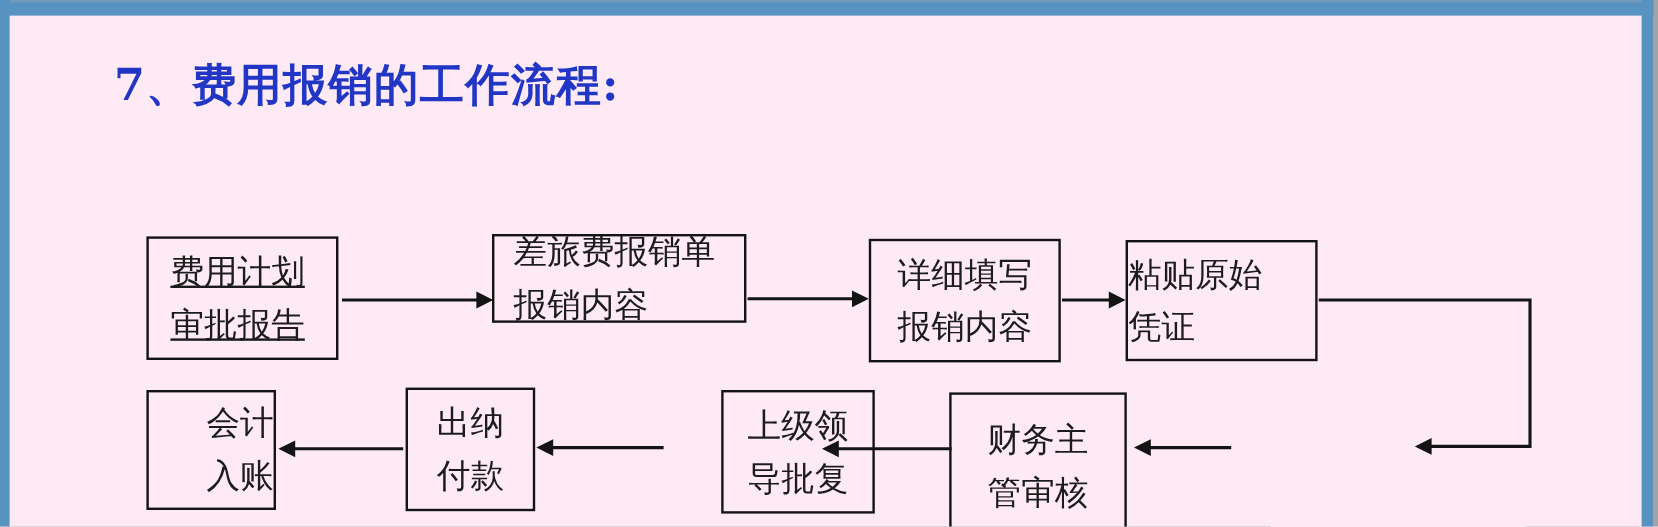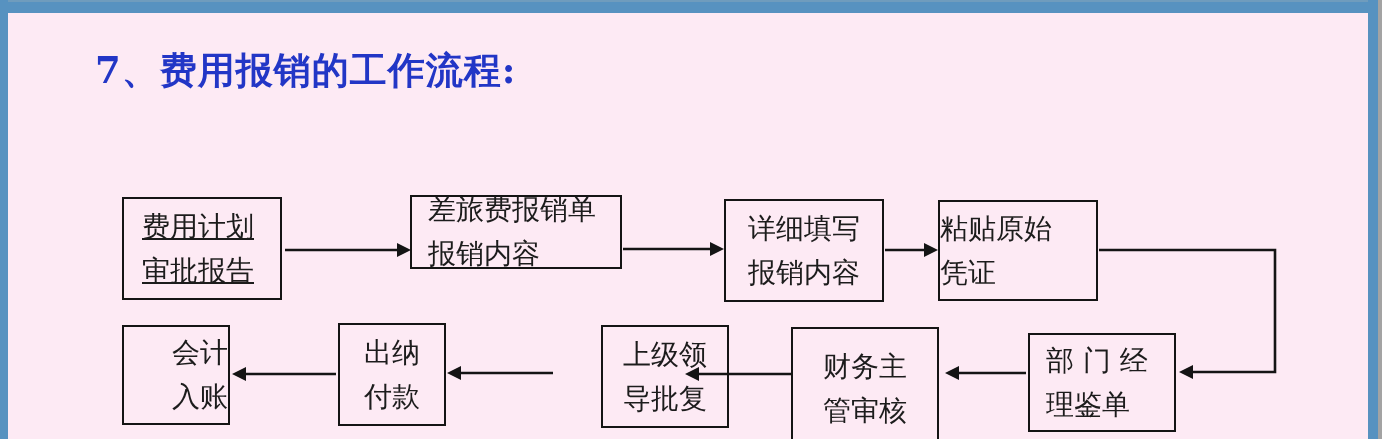--- a/index.html
+++ b/index.html
@@ -101,24 +101,20 @@
   </div>
   <div class="node align-center" style="left:724px; top:199px; width:160px; height:103px;">
     <span class="line">详细填写</span>
     <span class="line">报销内容</span>
   </div>
   <div class="node align-left" style="left:938px; top:200px; width:160px; height:101px; ">
     <span class="line">粘贴原始</span>
     <span class="line">凭证</span>
   </div>
 
-  <div class="node align-left" style="left:1028px; top:333px; width:148px; height:99px; padding-left:16px;">
-    <span class="line">部 门 经</span>
-    <span class="line">理鉴单</span>
-  </div>
   <div class="node align-center" style="left:791px; top:327px; width:148px; height:124px;">
     <span class="line">财务主</span>
     <span class="line">管审核</span>
   </div>
   <div class="node align-center" style="left:555px; top:325px; width:128px; height:103px;margin-left:46px;">
     <span class="line">上级领</span>
     <span class="line">导批复</span>
   </div>
   <div class="node align-center" style="left:338px; top:323px; width:108px; height:103px;">
     <span class="line">出纳</span>

